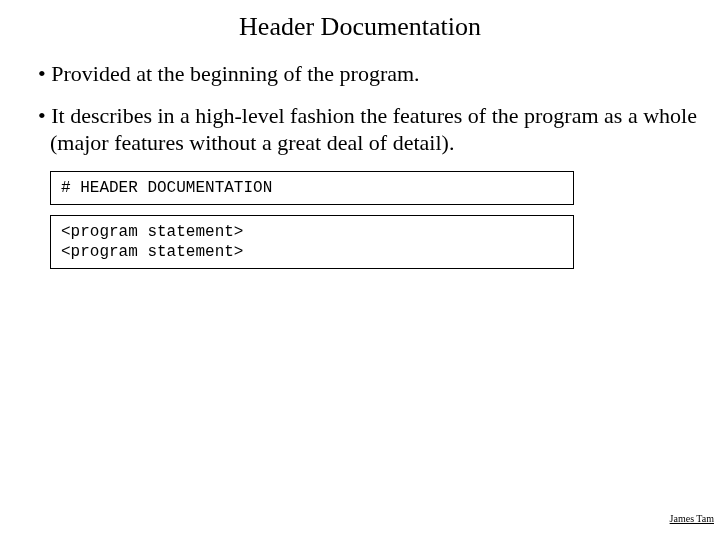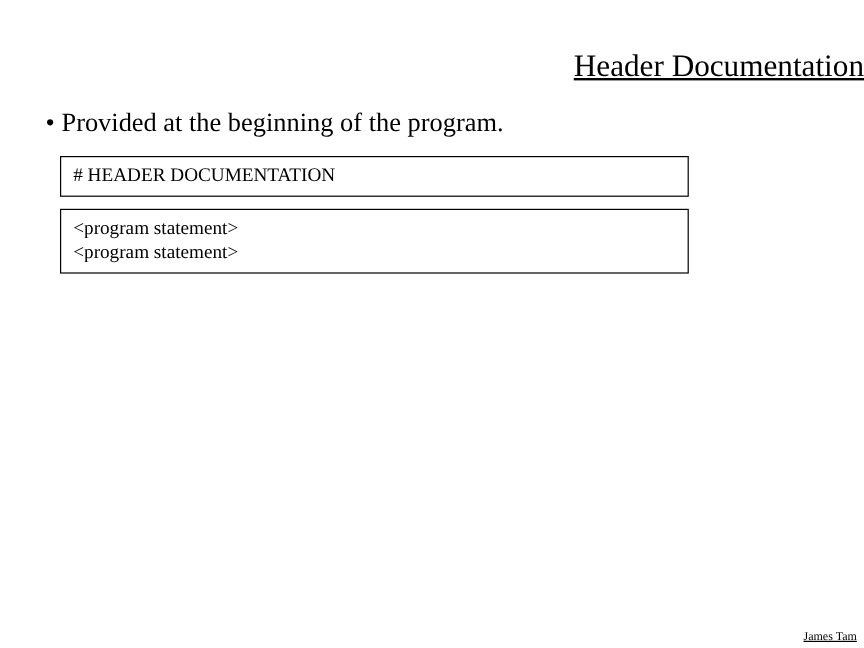--- a/index.html
+++ b/index.html
@@ -12,67 +12,67 @@
     color: #000000;
     position: relative;
   }
   .slide {
     width: 720px;
     height: 540px;
     position: relative;
     box-sizing: border-box;
   }
   .title {
-    text-align: right;
+    text-align: center;
     font-size: 26px;
-    text-decoration: underline;
-    padding-top: 40px;
+    padding-top: 12px;
     padding-bottom: 18px;
   }
   .bullets {
     padding-left: 38px;
   }
   .bullet {
     font-size: 22px;
     line-height: 1.25;
     margin-bottom: 14px;
     text-indent: -12px;
     padding-left: 12px;
   }
   .bullet::before {
     content: "• ";
   }
   .code-box {
     margin-left: 50px;
     width: 524px;
     border: 1px solid #000000;
     padding: 6px 10px;
-    font-family: Liberation Serif, serif;
+    font-family: Liberation Mono, monospace;
     font-size: 16px;
     line-height: 1.25;
     margin-bottom: 10px;
     box-sizing: border-box;
   }
   .author {
     position: absolute;
     right: 6px;
-    bottom: 4px;
+    bottom: 16px;
     font-size: 10px;
     text-decoration: underline;
   }
 </style>
 </head>
 <body>
 
 <div class="slide">
 
   <div class="title">Header Documentation</div>
 
   <div class="bullets">
     <div class="bullet">Provided at the beginning of the program.</div>
+    <div class="bullet">It describes in a high-level fashion the features of the program as a whole (major features without a great deal of detail).</div>
   </div>
 
   <div class="code-box">
     <div># HEADER DOCUMENTATION</div>
   </div>
 
   <div class="code-box">
     <div>&lt;program statement&gt;</div>
     <div>&lt;program statement&gt;</div>
   </div>

